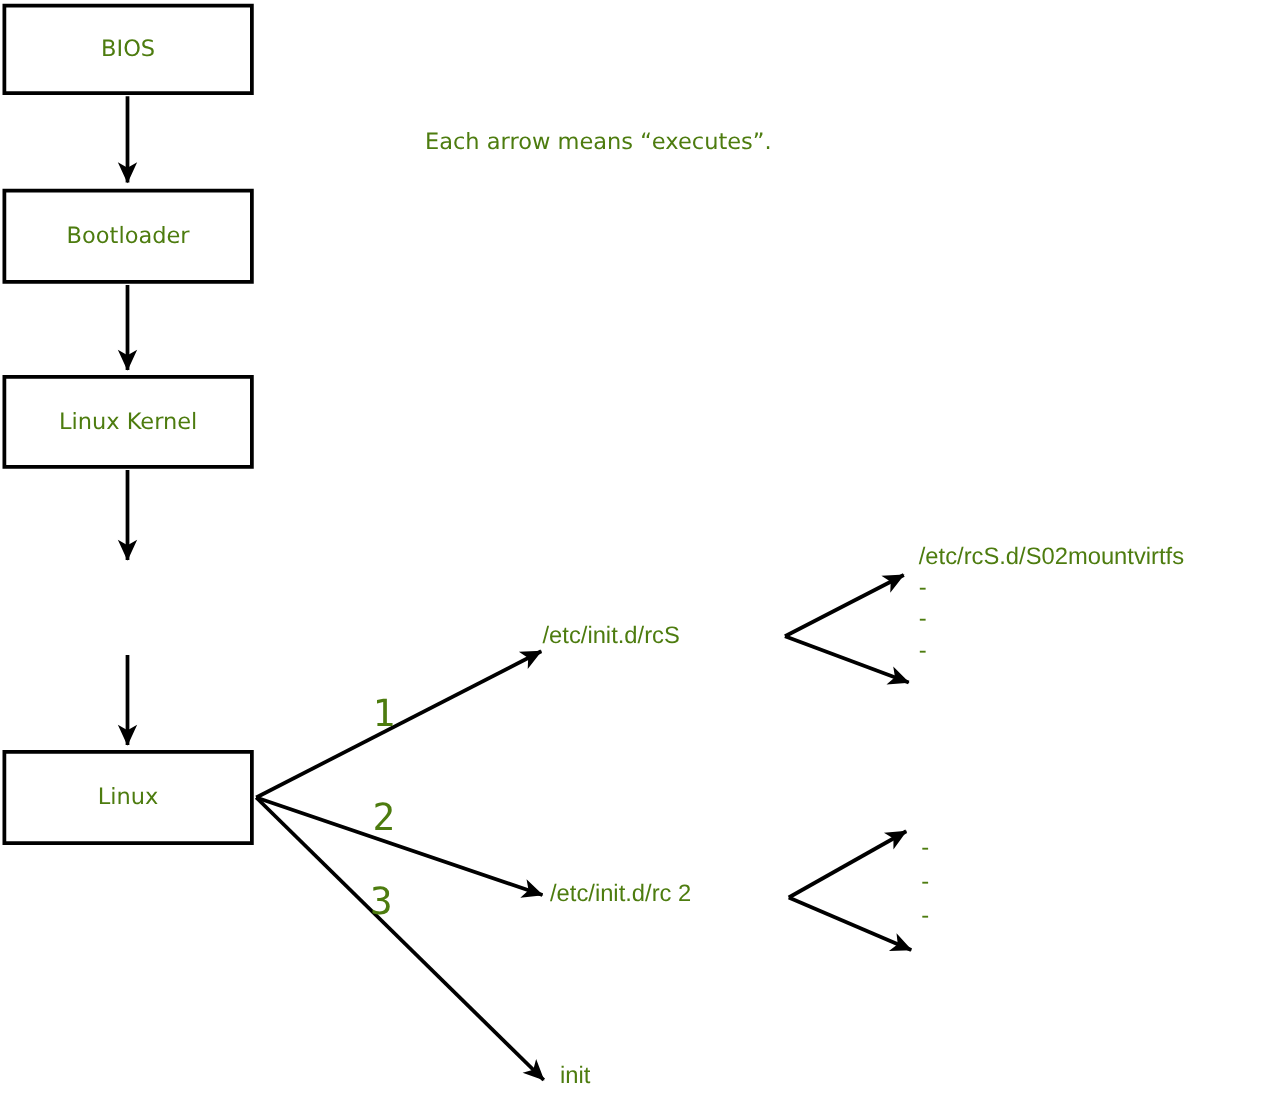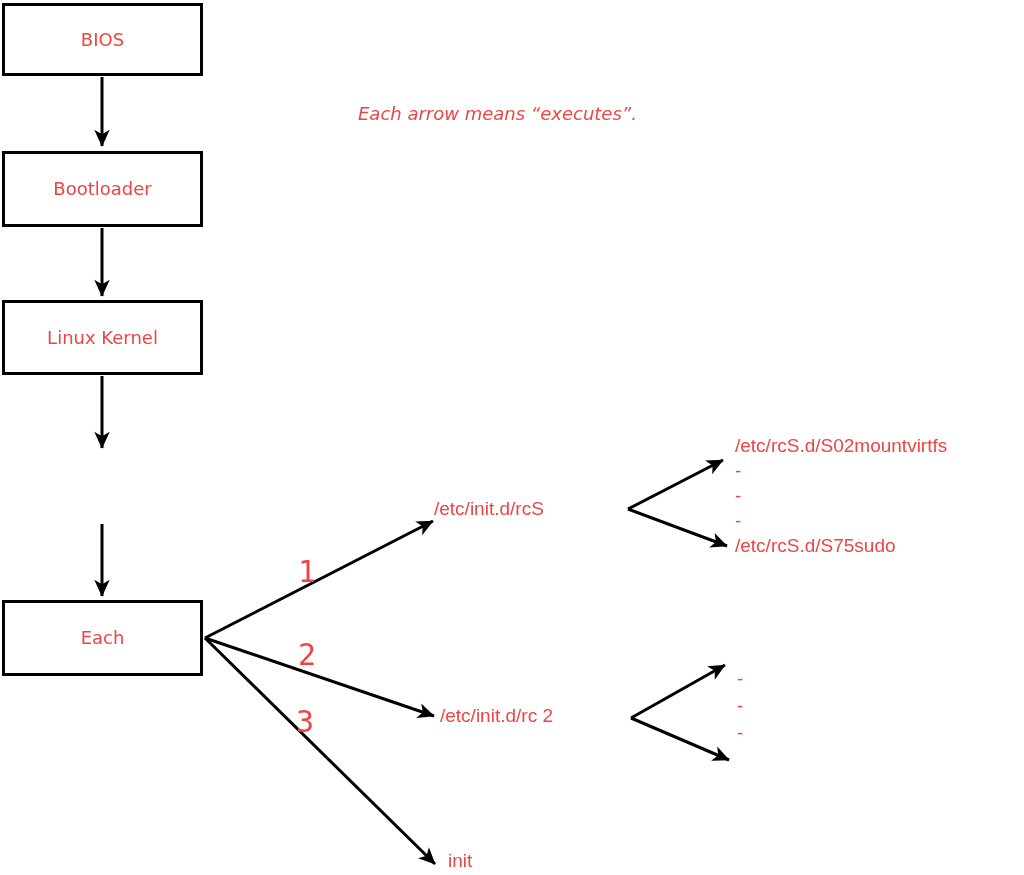--- a/index.html
+++ b/index.html
@@ -1,29 +1,29 @@
 <!DOCTYPE html>
 <html><head>
 <meta charset="utf-8">
 <style>
   html,body{margin:0;padding:0;background:#ffffff;}
   #canvas{
     position:relative;width:1024px;height:875px;background:#ffffff;
-    color:#ef4444;font-family:"DejaVu Sans",sans-serif;overflow:hidden;
+    color:#4d7c0f;font-family:"DejaVu Sans",sans-serif;overflow:hidden;
   }
   #arrows{position:absolute;left:0;top:0;}
   .node{
     position:absolute;left:2px;width:201px;box-sizing:border-box;
     border:3px solid #000;background:#fff;
     display:flex;align-items:center;justify-content:center;
     font-size:18px;line-height:22px;
   }
   .note{
-    position:absolute;left:358px;top:103px;
-    font-size:18px;line-height:22px;white-space:pre;font-style:italic;
+    position:absolute;left:340px;top:103px;
+    font-size:18px;line-height:22px;white-space:pre;
   }
   .mono{
     position:absolute;font-family:Liberation Sans, sans-serif;
     font-size:19px;line-height:23px;white-space:pre;
   }
   .branch-num{
     position:absolute;font-family:"DejaVu Sans Mono",monospace;
     font-size:30px;line-height:30px;
   }
 </style>
@@ -56,36 +56,35 @@
   <div class="node" style="top:3px;height:73px">
     <span>BIOS</span>
   </div>
   <div class="node" style="top:300px;height:75px">
     <span>Linux Kernel</span>
   </div>
   <div class="node" style="top:151px;height:76px">
     <span>Bootloader</span>
   </div>
   <div class="node" style="top:600px;height:76px">
-    <span>Each</span>
+    <span>Linux</span>
   </div>
 
   <div class="note">Each arrow means “executes”.</div>
 
   <div class="branch-num" style="left:298px;top:557px">1</div>
   <div class="branch-num" style="left:298px;top:640px">2</div>
   <div class="branch-num" style="left:296px;top:707px">3</div>
 
   <div class="mono" style="left:434px;top:497px">/etc/init.d/rcS</div>
   <div class="mono" style="left:440px;top:704px">/etc/init.d/rc 2</div>
   <div class="mono" style="left:448px;top:849px">init</div>
 
   <div class="mono" style="left:735px;top:434px">/etc/rcS.d/S02mountvirtfs</div>
   <div class="mono" style="left:735px;top:459px">-</div>
   <div class="mono" style="left:735px;top:484px">-</div>
   <div class="mono" style="left:735px;top:509px">-</div>
-  <div class="mono" style="left:735px;top:534px">/etc/rcS.d/S75sudo</div>
 
   <div class="mono" style="left:737px;top:667px">-</div>
   <div class="mono" style="left:737px;top:694px">-</div>
   <div class="mono" style="left:737px;top:721px">-</div>
 
 </div>
 
 </body></html>

